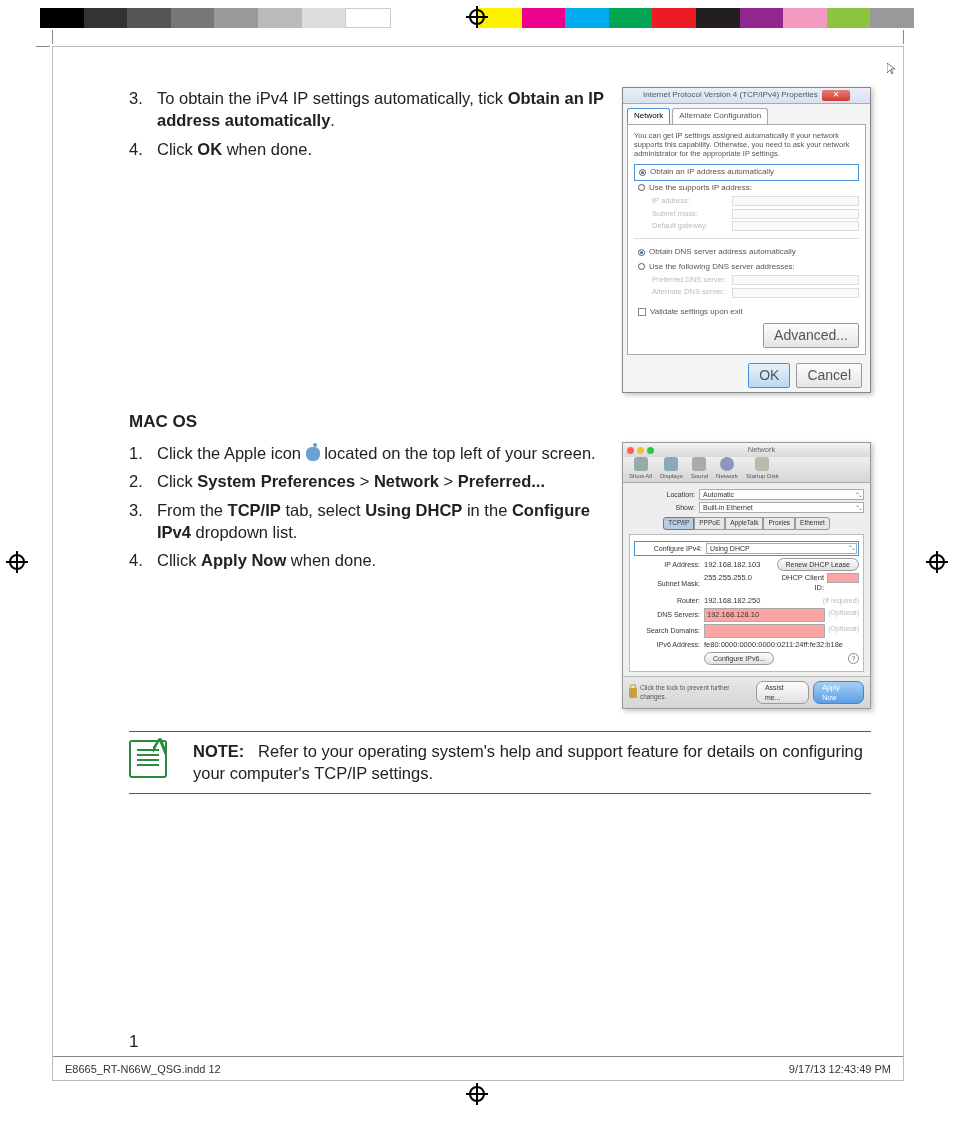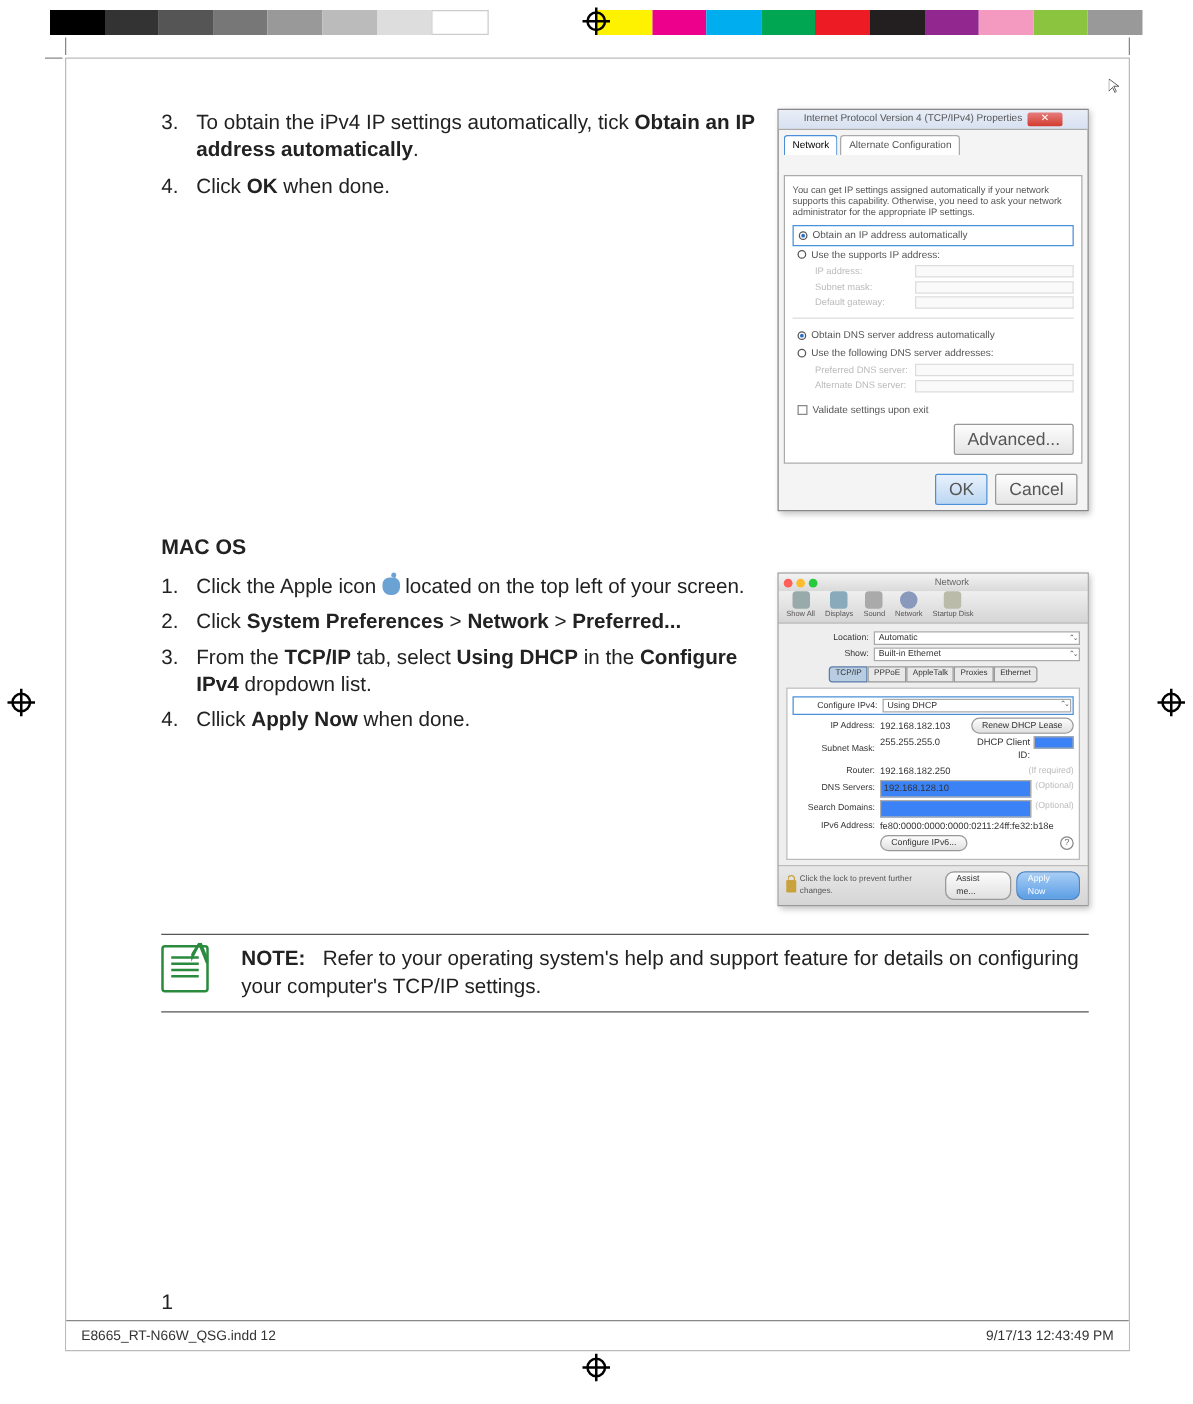--- a/index.html
+++ b/index.html
@@ -36,21 +36,21 @@
   ol.custom li .txt { flex:1; }
   .bold { font-weight:700; }
   .heading { font-weight:700; font-size: 17px; margin: 6px 0 8px 0; }
   
   .win-dialog { width: 249px; border:1px solid #888; background:#f4f4f4; font-size:8px; color:#555; box-shadow: 2px 2px 5px rgba(0,0,0,.25);}
   .win-title { height:16px; background: linear-gradient(#e9eef7,#d7e1f1); border-bottom:1px solid #aaa; display:flex; align-items:center; padding:0 20px; justify-content:space-between; }
   .win-title .close { width:28px; height:11px; border-radius:2px; background:linear-gradient(#e57d7d,#d33b2f); color:#fff; display:flex; align-items:center; justify-content:center; font-size:8px;}
   .win-tabs { display:flex; padding:4px 4px 0; gap:2px; }
   .win-tab { border:1px solid #aaa; border-bottom:none; padding:2px 6px; background:#fff; border-radius:3px 3px 0 0; font-size:8px;}
   .win-tab.active { border-color:#4a90d9; color:#000;}
-  .win-body { background:#fff; margin:16px 4px 4px; border:1px solid #aaa; padding:6px;}
+  .win-body { background:#fff; margin:0 4px 4px; border:1px solid #aaa; padding:6px;}
   .win-desc { font-size:7.5px; margin-bottom:6px; line-height:1.2;}
   .radio-row { display:flex; align-items:center; gap:4px; padding:2px 4px;}
   .radio-row .r { width:7px; height:7px; border:1px solid #555; border-radius:50%; display:flex; align-items:center; justify-content:center;}
   .radio-row .r.sel::after { content:""; width:3px; height:3px; background:#2a6cc9; border-radius:50%;}
   .radio-row.highlight-box { border:1px solid #4a90d9; padding:2px 4px;}
   .field-row { display:flex; align-items:center; padding:1px 0 1px 18px;}
   .field-row .lbl { width:80px; color:#bbb; font-size:7.5px;}
   .field-row .inp { flex:1; height:10px; border:1px solid #ddd; background:#fafafa;}
   .chk-row { display:flex; align-items:center; gap:4px; margin-top:6px; padding:2px 4px;}
   .chk-row .c { width:8px; height:8px; border:1px solid #888; background:#fff;}
@@ -73,21 +73,21 @@
   .mac-row .v { flex:1;}
   .mac-sel { border:1px solid #aaa; background:#fff; height:11px; display:flex; align-items:center; padding:0 3px; font-size:7px; position:relative;}
   .mac-sel::after { content:"⌃⌄"; position:absolute; right:2px; font-size:6px; letter-spacing:-2px; color:#666;}
   .mac-subtabs { display:flex; justify-content:center; gap:0; margin:4px 0;}
   .mac-st { border:1px solid #999; padding:1px 4px; font-size:6.5px; background:#e8e8e8;}
   .mac-st:first-child { border-radius:3px 0 0 3px;}
   .mac-st:last-child { border-radius:0 3px 3px 0;}
   .mac-st.active { background:#b8cde2; border-color:#5a7ca8;}
   .mac-panel { background:#fff; border:1px solid #bbb; padding:4px; margin-top:2px;}
   .mac-highlight-box { border:1px solid #4a90d9; }
-  .mac-inp { border:1px solid #aaa; height:10px; background:#3b82f6;}
+  .mac-inp { border:1px solid #aaa; height:10px; background:#fca5a5;}
   .mac-btn { border:1px solid #999; background:linear-gradient(#fdfdfd,#e0e0e0); padding:1px 8px; border-radius:7px; font-size:7px;}
   .mac-btn.blue { background:linear-gradient(#a8cef5,#5b9ee5); border-color:#4a84c4; color:#fff;}
   .mac-footer { display:flex; align-items:center; justify-content:space-between; padding:4px 6px; border-top:1px solid #bbb; background:linear-gradient(#e8e8e8,#d5d5d5);}
   .lock-row{ display:flex; align-items:center; gap:3px; font-size:6.5px; color:#555;}
   .lock-ic { width:8px; height:10px; background:#c9a23d; border-radius:1px; position:relative;}
   .lock-ic::before { content:""; position:absolute; top:-4px; left:1px; width:4px; height:4px; border:1px solid #c9a23d; border-bottom:none; border-radius:3px 3px 0 0;}
   .note-box { border-top:1px solid #555; border-bottom:1px solid #555; padding:8px 0; margin-top:22px; display:flex; gap:26px; align-items:flex-start;}
   .note-icon { width:38px; height:38px; flex-shrink:0; border:2px solid #2a8a3d; border-radius:3px; position:relative;}
   .note-icon::before { content:""; position:absolute; left:6px; top:7px; width:22px; height:2px; background:#2a8a3d; box-shadow: 0 5px 0 #2a8a3d, 0 10px 0 #2a8a3d, 0 15px 0 #2a8a3d;}
   .note-icon::after { content:""; position:absolute; right:-2px; top:-4px; width:14px; height:20px; background:#2a8a3d; clip-path: polygon(40% 0, 60% 0, 100% 70%, 85% 85%, 45% 15%, 0 75%, -15% 60%);}

